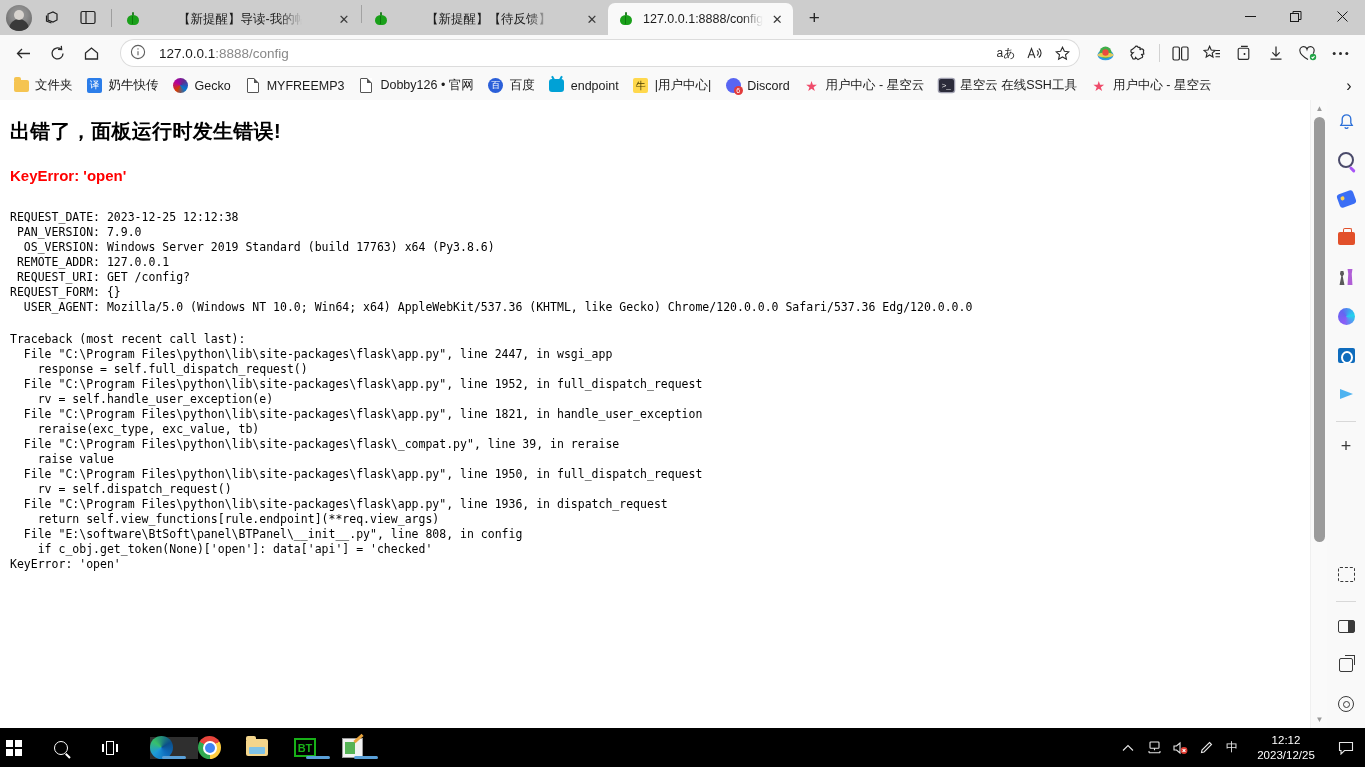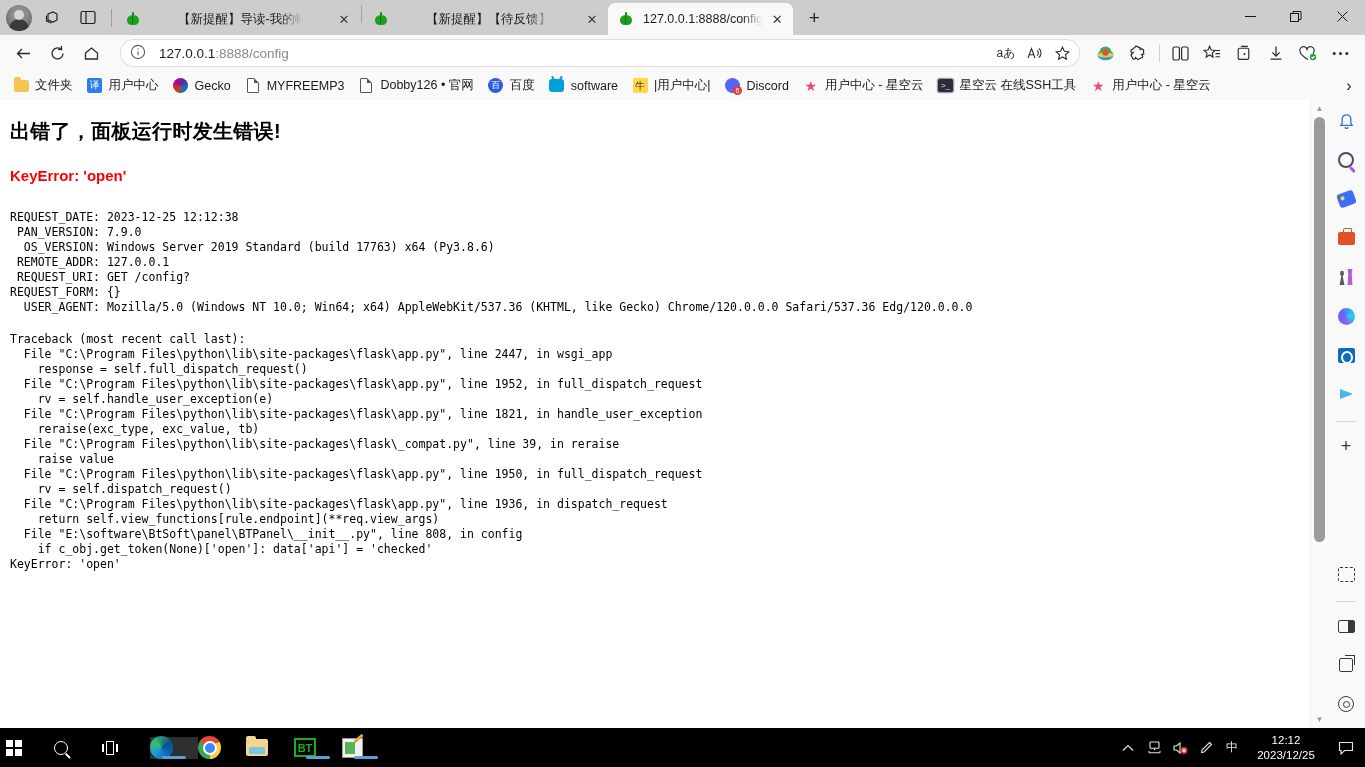--- a/index.html
+++ b/index.html
@@ -530,21 +530,21 @@
   <div class="bm">
     <span class="bm-ico">
         <span class="ic-folder"></span>
       </span>
     <span>文件夹</span>
   </div>
   <div class="bm">
     <span class="bm-ico">
         <span class="ic-fanyi">译</span>
       </span>
-    <span>用户中心</span>
+    <span>奶牛快传</span>
   </div>
   <div class="bm">
     <span class="bm-ico">
         <span class="ic-office"></span>
       </span>
     <span>Gecko</span>
   </div>
   <div class="bm">
     <span class="bm-ico">
         <span class="ic-doc"></span>
@@ -560,21 +560,21 @@
   <div class="bm">
     <span class="bm-ico">
         <span class="ic-baidu">百</span>
       </span>
     <span>百度</span>
   </div>
   <div class="bm">
     <span class="bm-ico">
         <span class="ic-bili"></span>
       </span>
-    <span>software</span>
+    <span>endpoint</span>
   </div>
   <div class="bm">
     <span class="bm-ico">
         <span class="ic-niu">牛</span>
       </span>
     <span>|用户中心|</span>
   </div>
   <div class="bm">
     <span class="bm-ico">
         <span class="ic-discord"></span>

